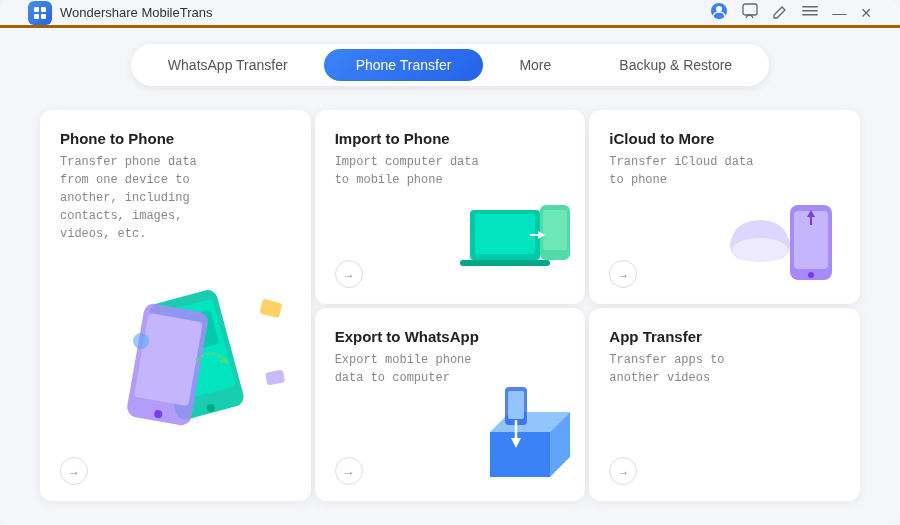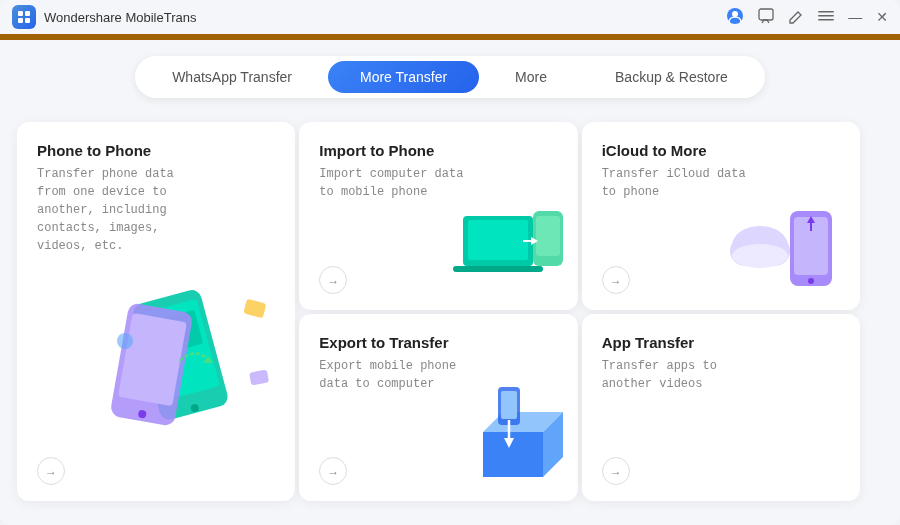--- a/index.html
+++ b/index.html
@@ -16,25 +16,25 @@
       height: 525px;
       background: #f5f6fa;
       border-radius: 10px;
       overflow: hidden;
       display: flex;
       flex-direction: column;
     }
     
     .title-bar {
       background: #f5f6fa;
-      height: 40px;
+      height: 28px;
       display: flex;
       align-items: center;
-      padding: 0 12px;
-      border-bottom: 6px solid #a16207;
+      padding: 0 28px;
+      border-bottom: 3px solid #a16207;
       flex-shrink: 0;
     }
     .title-bar-logo {
       width: 24px;
       height: 24px;
       background: linear-gradient(135deg, #4a90d9, #2563eb);
       border-radius: 6px;
       display: flex;
       align-items: center;
       justify-content: center;
@@ -83,21 +83,21 @@
       border: none;
       background: transparent;
     }
     .tab.active {
       background: linear-gradient(135deg, #3b82f6, #2563eb);
       color: #fff;
     }
     
     .main-content {
       flex: 1;
-      padding: 24px 40px 24px 17px;
+      padding: 24px 40px 24px 40px;
       display: grid;
       grid-template-columns: 1fr 1fr 1fr;
       grid-template-rows: 1fr 1fr;
       gap: 4px;
       overflow: hidden;
     }
     
     .card {
       background: #fff;
       border-radius: 12px;
@@ -182,21 +182,21 @@
         </svg>
       </span>
       <span class="title-bar-icon">—</span>
       <span class="title-bar-icon">✕</span>
     </div>
   </div>
 
   <div class="nav-area">
     <div class="tab-container">
       <button class="tab">WhatsApp Transfer</button>
-      <button class="tab active">More Transfer</button>
+      <button class="tab active">Phone Transfer</button>
       <button class="tab">More</button>
       <button class="tab">Backup &amp; Restore</button>
     </div>
   </div>
 
   <div class="main-content">
 
     <div class="card card-large">
       <div class="card-title">Phone to Phone</div>
       <div class="card-desc">Transfer phone data from one device to another, including contacts, images, videos, etc.</div>
@@ -268,21 +268,21 @@
           <circle cx="50" cy="50" r="15" fill="#ddd6fe"></circle>
           <ellipse cx="35" cy="55" rx="28" ry="12" fill="#ede9fe"></ellipse>
 
           <path d="M86 30 Q86 25 86 20" stroke="#7c3aed" stroke-width="2" fill="none"></path>
           <polygon points="82,22 86,15 90,22" fill="#7c3aed"></polygon>
         </svg>
       </div>
     </div>
 
     <div class="card">
-      <div class="card-title">Export to Transfer</div>
+      <div class="card-title">Export to WhatsApp</div>
       <div class="card-desc">Export mobile phone data to computer</div>
       <div class="card-arrow">→</div>
       <div style="position:absolute;right:5px;bottom:5px;">
         <svg width="140" height="105" viewBox="0 0 140 105">
 
           <g transform="translate(30,5)">
 
             <polygon points="20,40 80,40 100,20 40,20" fill="#93c5fd"></polygon>
             <polygon points="20,40 80,40 80,85 20,85" fill="#3b82f6"></polygon>
             <polygon points="80,40 100,20 100,65 80,85" fill="#60a5fa"></polygon>

